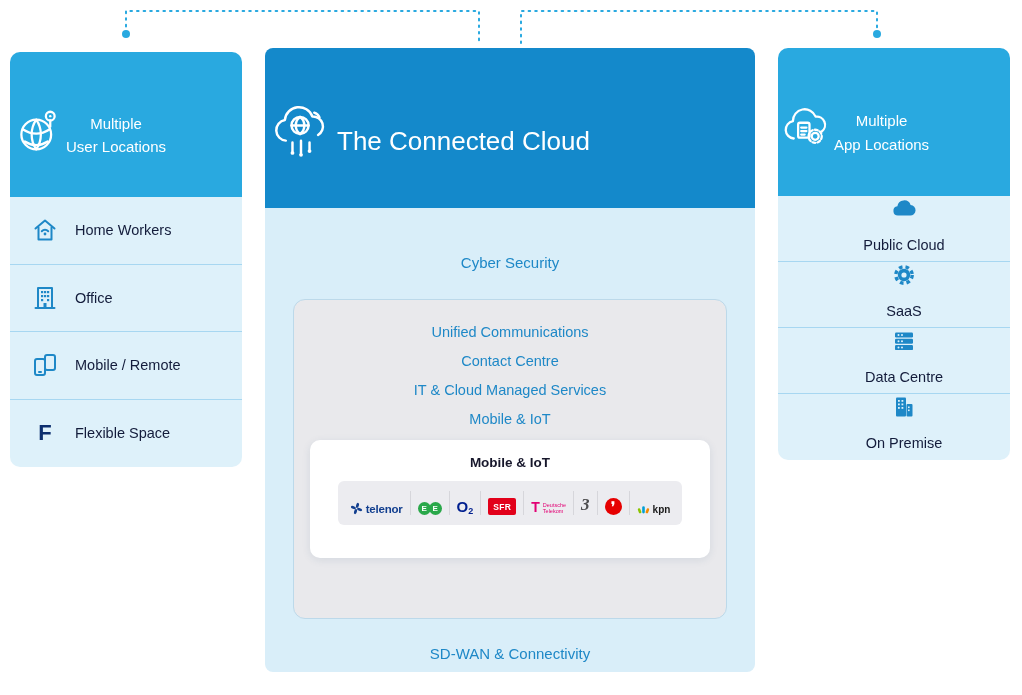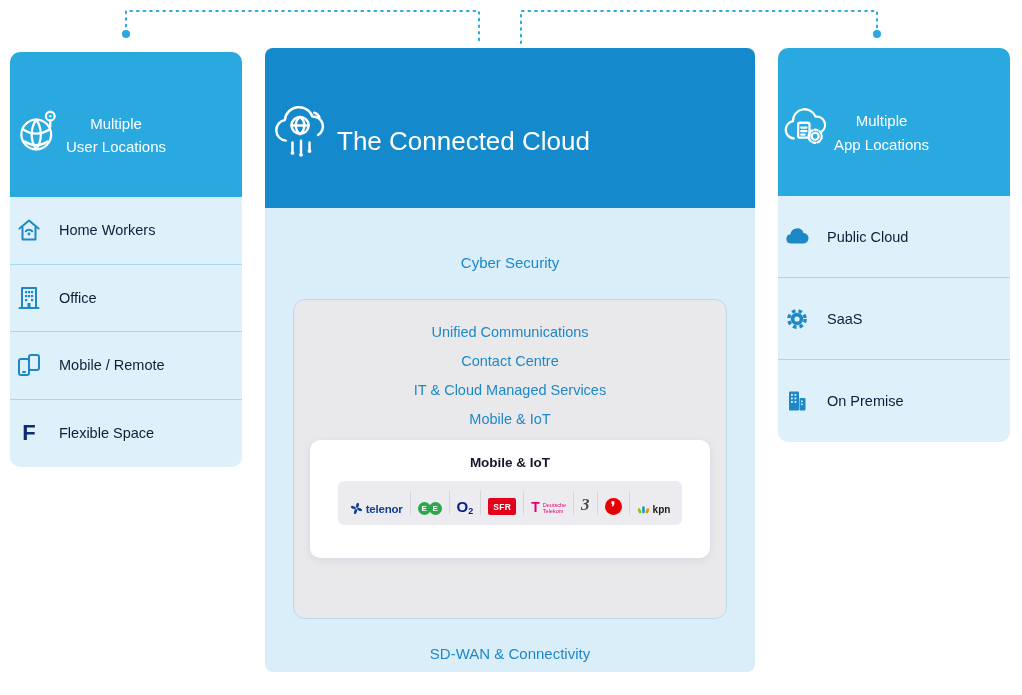--- a/index.html
+++ b/index.html
@@ -6,32 +6,32 @@
   .stage{position:relative;width:1022px;height:695px;background:#fff;overflow:hidden;
          font-family:"Liberation Sans",sans-serif;}
   
   .connectors{position:absolute;left:0;top:0;}
   
   .panel{position:absolute;}
   .panel-header{display:flex;flex-direction:row;align-items:center;box-sizing:border-box;}
   .side-header{background:#29a9e0;border-radius:10px 10px 0 0;padding-top:16px;}
   .side-title{color:#fff;font-size:15px;line-height:1.55;text-align:center;margin-top:5px;font-weight:500;}
   .panel-body{background:#def1fa;border-radius:0 0 10px 10px;}
-  .row{display:flex;align-items:center;padding-left:4px;gap:15px;box-sizing:border-box;}
+  .row{display:flex;align-items:center;padding-left:20px;gap:15px;box-sizing:border-box;}
   .row-icon{width:30px;display:flex;justify-content:center;align-items:center;}
   .row-label{font-size:14.5px;color:#131c3b;}
   
   #left-panel{left:10px;top:52px;width:232px;}
   #left-panel .panel-header{height:145px;}
   #left-panel .row{height:67.5px;}
   #left-panel .row:not(:last-child){border-bottom:1px solid #a7d7f1;}
   
   #right-panel{left:778px;top:48px;width:232px;}
   #right-panel .panel-header{height:148px;}
-  #right-panel .row{height:82px;}
+  #right-panel .row{height:66px;flex-direction:column;}
   #right-panel .row:not(:last-child){border-bottom:1px solid #a7d7f1;}
   
   #center-panel{left:265px;top:48px;width:490px;}
   .center-header{background:#1489cb;height:160px;border-radius:8px 8px 0 0;padding-top:16px;}
   .center-title{color:#fff;font-size:26px;margin-top:10px;font-weight:400;}
   .center-body{background:#d9eef9;height:464px;border-radius:0 0 8px 8px;text-align:center;box-sizing:border-box;}
   .cyber-label{padding-top:46px;color:#1e88c7;font-size:15px;}
   .gray-box{margin:28px auto 0;width:434px;height:320px;background:#e9e9ec;border:1px solid #bcd9ea;
             border-radius:12px;padding-top:18px;box-sizing:border-box;}
   .service{font-size:14.5px;color:#1e88c7;line-height:29px;}
@@ -253,20 +253,38 @@
             <circle cx="13" cy="13" r="6.2" fill="#1e88c7"></circle>
             <circle cx="13" cy="13" r="8.2" fill="none" stroke="#1e88c7" stroke-width="3.4" stroke-dasharray="3.6 3.05"></circle>
             <circle cx="13" cy="13" r="2.6" fill="#def1fa"></circle>
           </svg>
         </span>
         <span class="row-label">SaaS</span>
       </div>
       <div class="row">
         <span class="row-icon">
           <svg width="26" height="26" viewBox="0 0 26 26" fill="#1e88c7">
+            <rect x="4" y="4.5" width="18" height="5" rx="1.2"></rect>
+            <rect x="4" y="10.8" width="18" height="5" rx="1.2"></rect>
+            <rect x="4" y="17.1" width="18" height="5" rx="1.2"></rect>
+            <g fill="#def1fa">
+              <circle cx="7.5" cy="7" r="1"></circle>
+                <circle cx="11" cy="7" r="1"></circle>
+              <circle cx="7.5" cy="13.3" r="1"></circle>
+                <circle cx="11" cy="13.3" r="1"></circle>
+              <circle cx="7.5" cy="19.6" r="1"></circle>
+                <circle cx="11" cy="19.6" r="1"></circle>
+            </g>
+          </svg>
+        </span>
+        <span class="row-label">Data Centre</span>
+      </div>
+      <div class="row">
+        <span class="row-icon">
+          <svg width="26" height="26" viewBox="0 0 26 26" fill="#1e88c7">
             <rect x="5" y="3.5" width="10" height="19" rx="1"></rect>
             <rect x="15.5" y="10" width="6" height="12.5" rx="1"></rect>
             <g fill="#def1fa">
               <rect x="7" y="6" width="1.8" height="1.8"></rect>
                 <rect x="10.5" y="6" width="1.8" height="1.8"></rect>
               <rect x="7" y="9.5" width="1.8" height="1.8"></rect>
                 <rect x="10.5" y="9.5" width="1.8" height="1.8"></rect>
               <rect x="7" y="13" width="1.8" height="1.8"></rect>
                 <rect x="10.5" y="13" width="1.8" height="1.8"></rect>
               <rect x="17" y="12.5" width="1.6" height="1.6"></rect>

